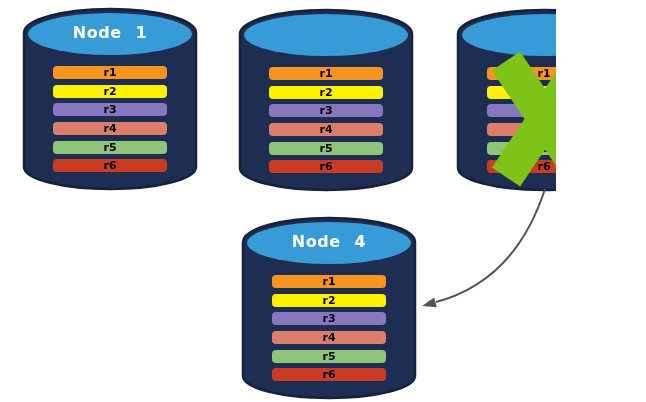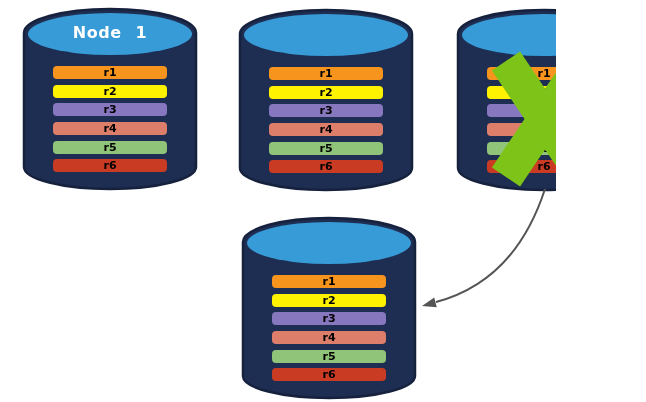--- a/index.html
+++ b/index.html
@@ -174,20 +174,21 @@
       <line x1="128" y1="53" x2="50" y2="169" stroke-width="34" stroke-linecap="butt" stroke="#7EC317"></line>
     </svg>
   </div>
 
   <div class="node" style="left:241px; top:216px;">
     <svg class="cyl" width="176" height="184" viewBox="0 0 176 184">
       <path d="M2,26 A86,24 0 0 1 174,26 L174,160 A86,22 0 0 1 2,160 Z" stroke-width="2.5" fill="#1E2E52"></path>
       <path d="M2,26 A86,24 0 0 1 174,26 L174,160 A86,22 0 0 1 2,160 Z" fill="none" stroke-width="2.5" stroke="#16213D"></path>
       <ellipse cx="88" cy="27" rx="82" ry="21" stroke-width="3" fill="#379BD7"></ellipse>
     </svg>
+    <div class="node-label">Node 4</div>
     <div class="rows">
       <div class="row" style="background-color: rgb(247, 148, 30);">
           <span class="row-label">r1</span>
         </div>
       <div class="row" style="background-color: rgb(255, 242, 0);">
           <span class="row-label">r2</span>
         </div>
       <div class="row" style="background-color: rgb(134, 119, 190);">
           <span class="row-label">r3</span>
         </div>

